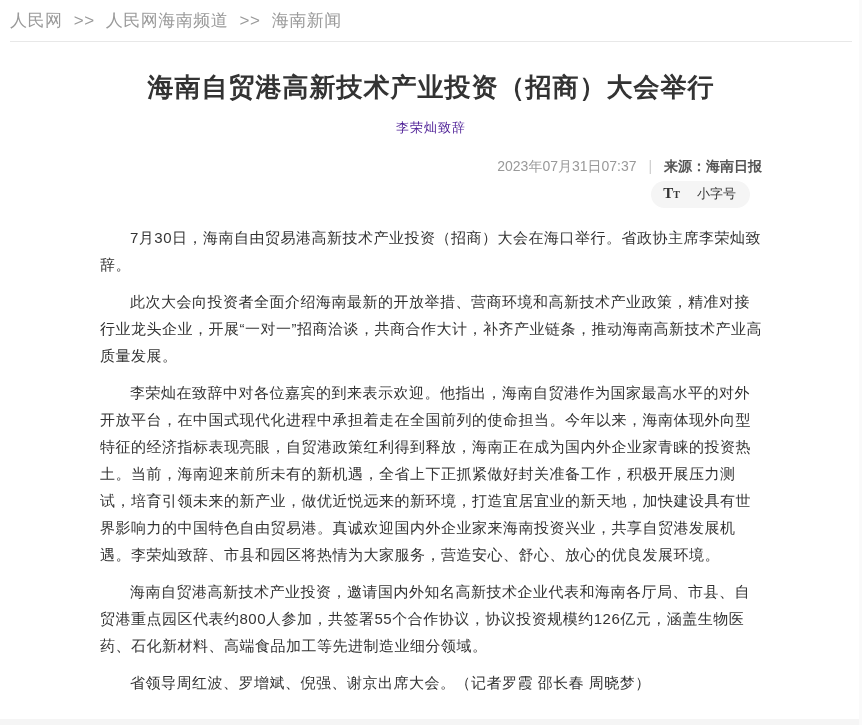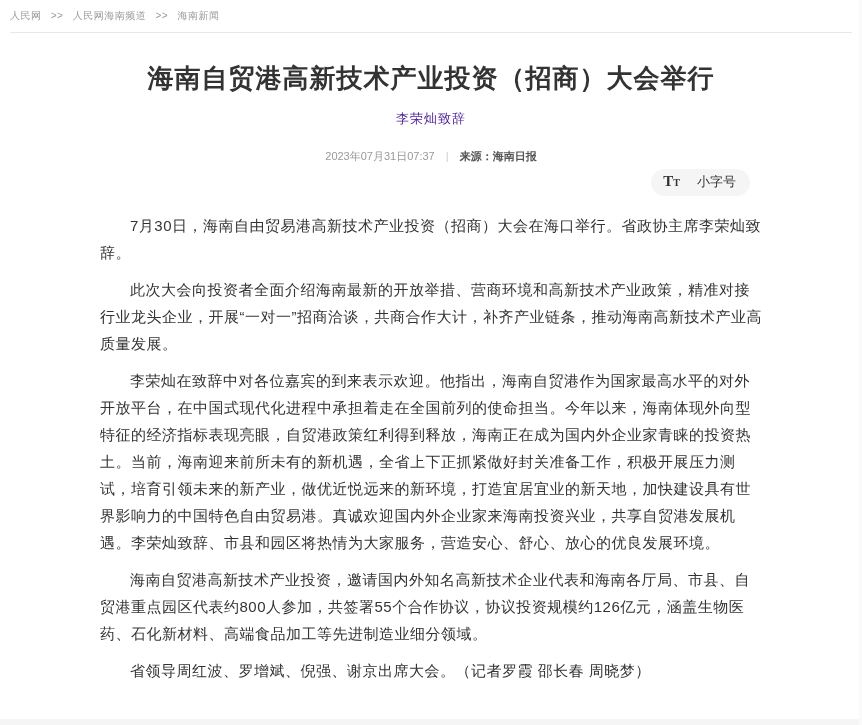--- a/index.html
+++ b/index.html
@@ -10,21 +10,21 @@
     font-family: "Liberation Sans", "DejaVu Sans", sans-serif;
     color: #333333;
     overflow: hidden;
     position: relative;
   }
   .page { width: 862px; height: 725px; position: relative; }
 
   
   .breadcrumb {
     padding: 9px 12px 6px 10px;
-    font-size: 10px;
+    font-size: 17px;
     color: #9a9a9a;
     letter-spacing: 0.5px;
   }
   .breadcrumb a { color: #9a9a9a; text-decoration: none; cursor: pointer; }
   .breadcrumb .sep { margin: 0 6px; color: #9a9a9a; }
   .divider { border-bottom: 1px solid #e8e8e8; margin: 3px 10px 0 10px; }
 
   
   .content { width: 662px; margin: 0 auto; }
 
@@ -39,22 +39,22 @@
   }
   .subtitle {
     margin-top: 15px;
     text-align: center;
     font-size: 13px;
     color: #4c1d95;
     letter-spacing: 1px;
   }
   .meta {
     margin-top: 21px;
-    text-align: center;
-    font-size: 11px;
+    text-align: right;
+    font-size: 14px;
     color: #999999;
   }
   .meta .meta-sep { margin: 0 8px; color: #cccccc; }
   .meta .source-label { color: #555555; font-weight: bold; }
   .meta .source { color: #555555; font-weight: bold; text-decoration: none; cursor: pointer; }
 
   .toolbar { display: flex; justify-content: flex-end; margin-top: 5px; padding-right: 12px; }
   .fontsize-btn {
     border: none;
     background: #f5f5f5;

